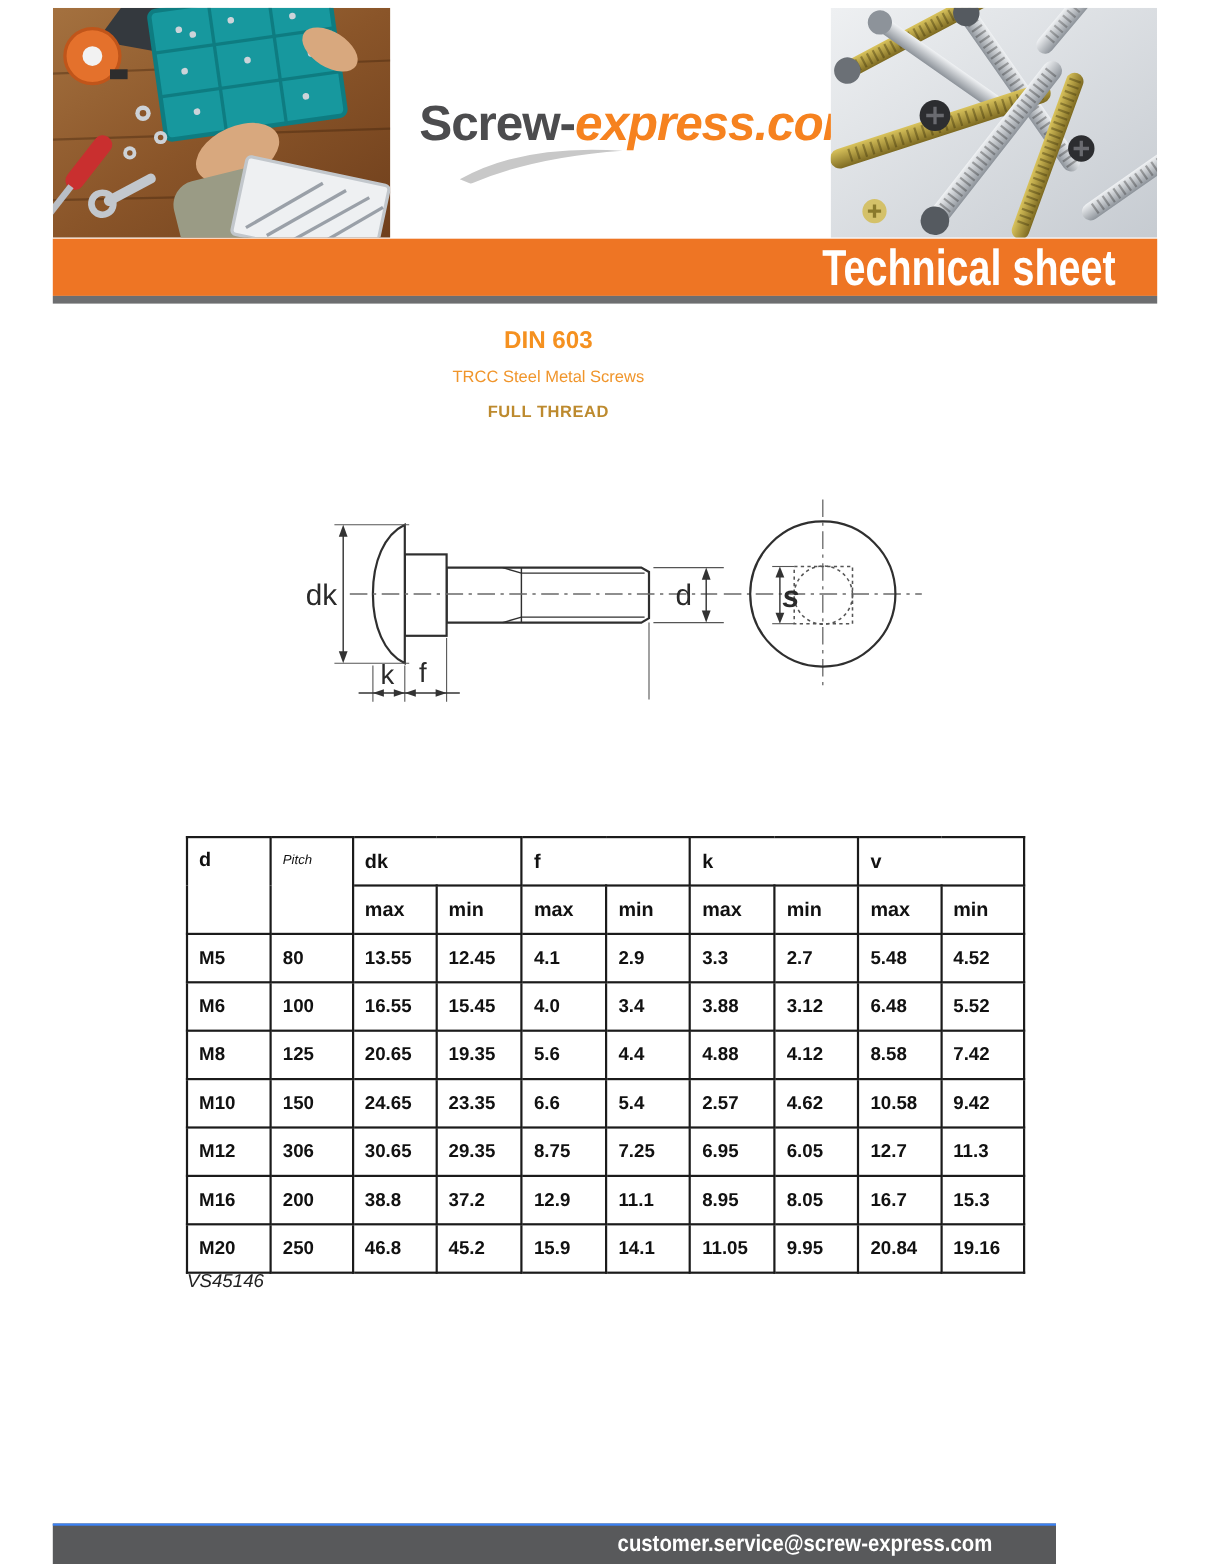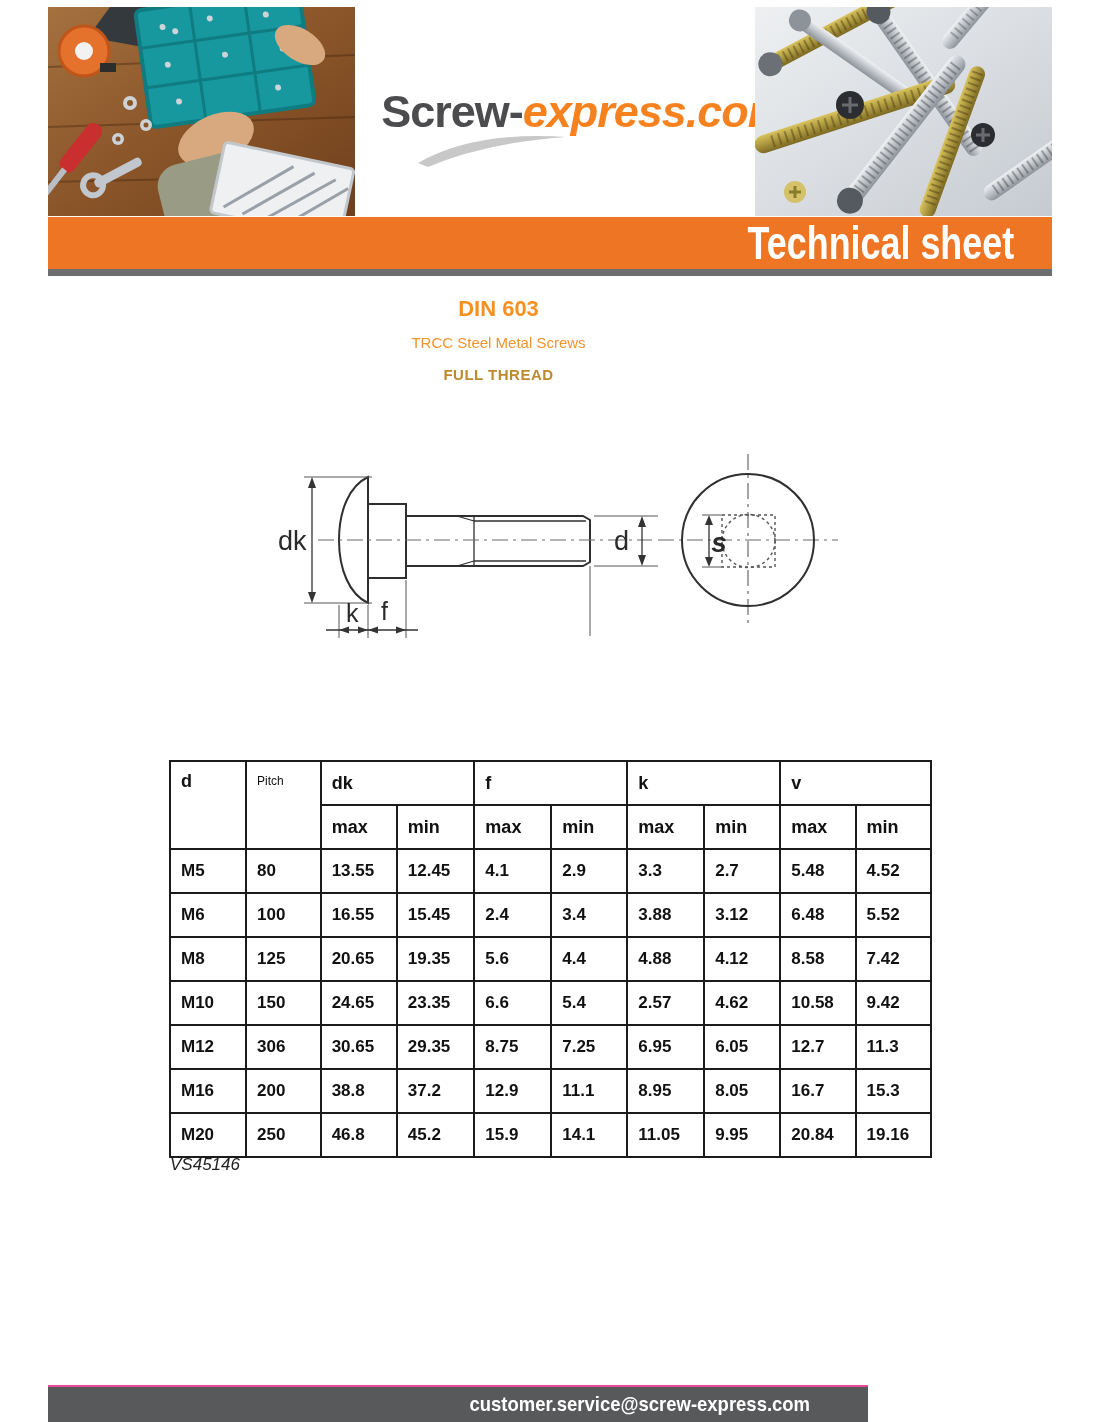--- a/index.html
+++ b/index.html
@@ -32,28 +32,28 @@
 
   
   .diagram{position:absolute;left:260px;top:440px;width:600px;height:220px;}
 
   
   .spec{position:absolute;left:169px;top:760px;width:763px;border-collapse:collapse;
         table-layout:fixed;color:#111;}
   .spec th,.spec td{border:2px solid #1b1b1b;padding:0 2px 0 10px;text-align:left;overflow:hidden;}
   .spec th{font-size:18px;font-weight:bold;height:42px;}
   .spec th.span-top{vertical-align:top;padding-top:9px;}
-  .spec th.pitch{font-size:12px;font-weight:normal;padding-top:12px;}
+  .spec th.pitch{font-size:12px;font-weight:normal;padding-top:12px;font-style:italic;}
   .spec td{font-size:17px;font-weight:bold;height:42px;}
 
   .ref{position:absolute;left:170px;top:1155px;font-size:17px;font-style:italic;color:#222;}
 
   
-  .footer{position:absolute;left:48px;top:1385px;width:820px;height:37px;
-          background:var(--footer-gray,#58595b);border-top:2px solid #ec4899;box-sizing:border-box;}
+  .footer{position:absolute;left:48px;top:1385px;width:912px;height:37px;
+          background:var(--footer-gray,#58595b);border-top:2px solid #3b82f6;box-sizing:border-box;}
   .footer-email{position:absolute;right:58px;top:0;line-height:34px;color:#ffffff;
                 font-size:21px;font-weight:bold;transform:scaleX(0.88);transform-origin:right center;
                 white-space:nowrap;}
 </style>
 </head>
 <body>
 
 <div class="page">
 
   <div class="photo photo-left">
@@ -333,21 +333,21 @@
           <td>3.3</td>
           <td>2.7</td>
           <td>5.48</td>
           <td>4.52</td>
         </tr>
         <tr>
           <td>M6</td>
           <td>100</td>
           <td>16.55</td>
           <td>15.45</td>
-          <td>2.4</td>
+          <td>4.0</td>
           <td>3.4</td>
           <td>3.88</td>
           <td>3.12</td>
           <td>6.48</td>
           <td>5.52</td>
         </tr>
         <tr>
           <td>M8</td>
           <td>125</td>
           <td>20.65</td>

